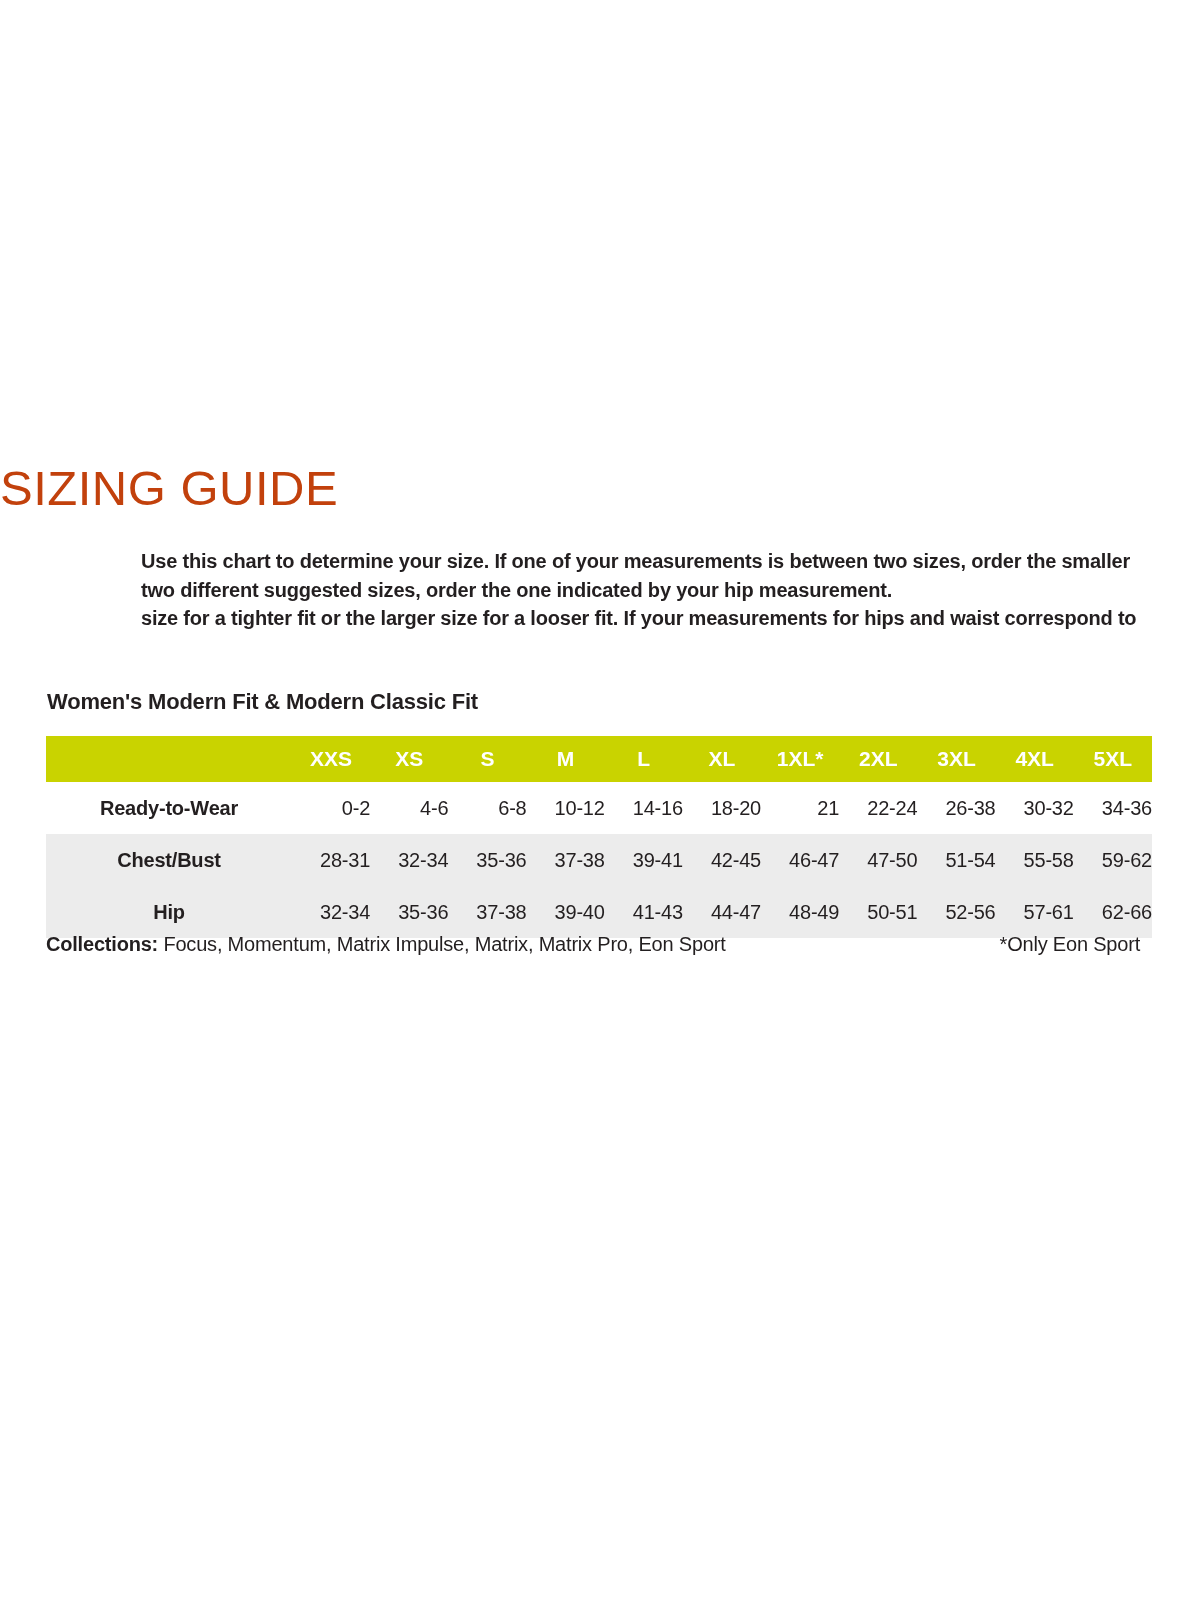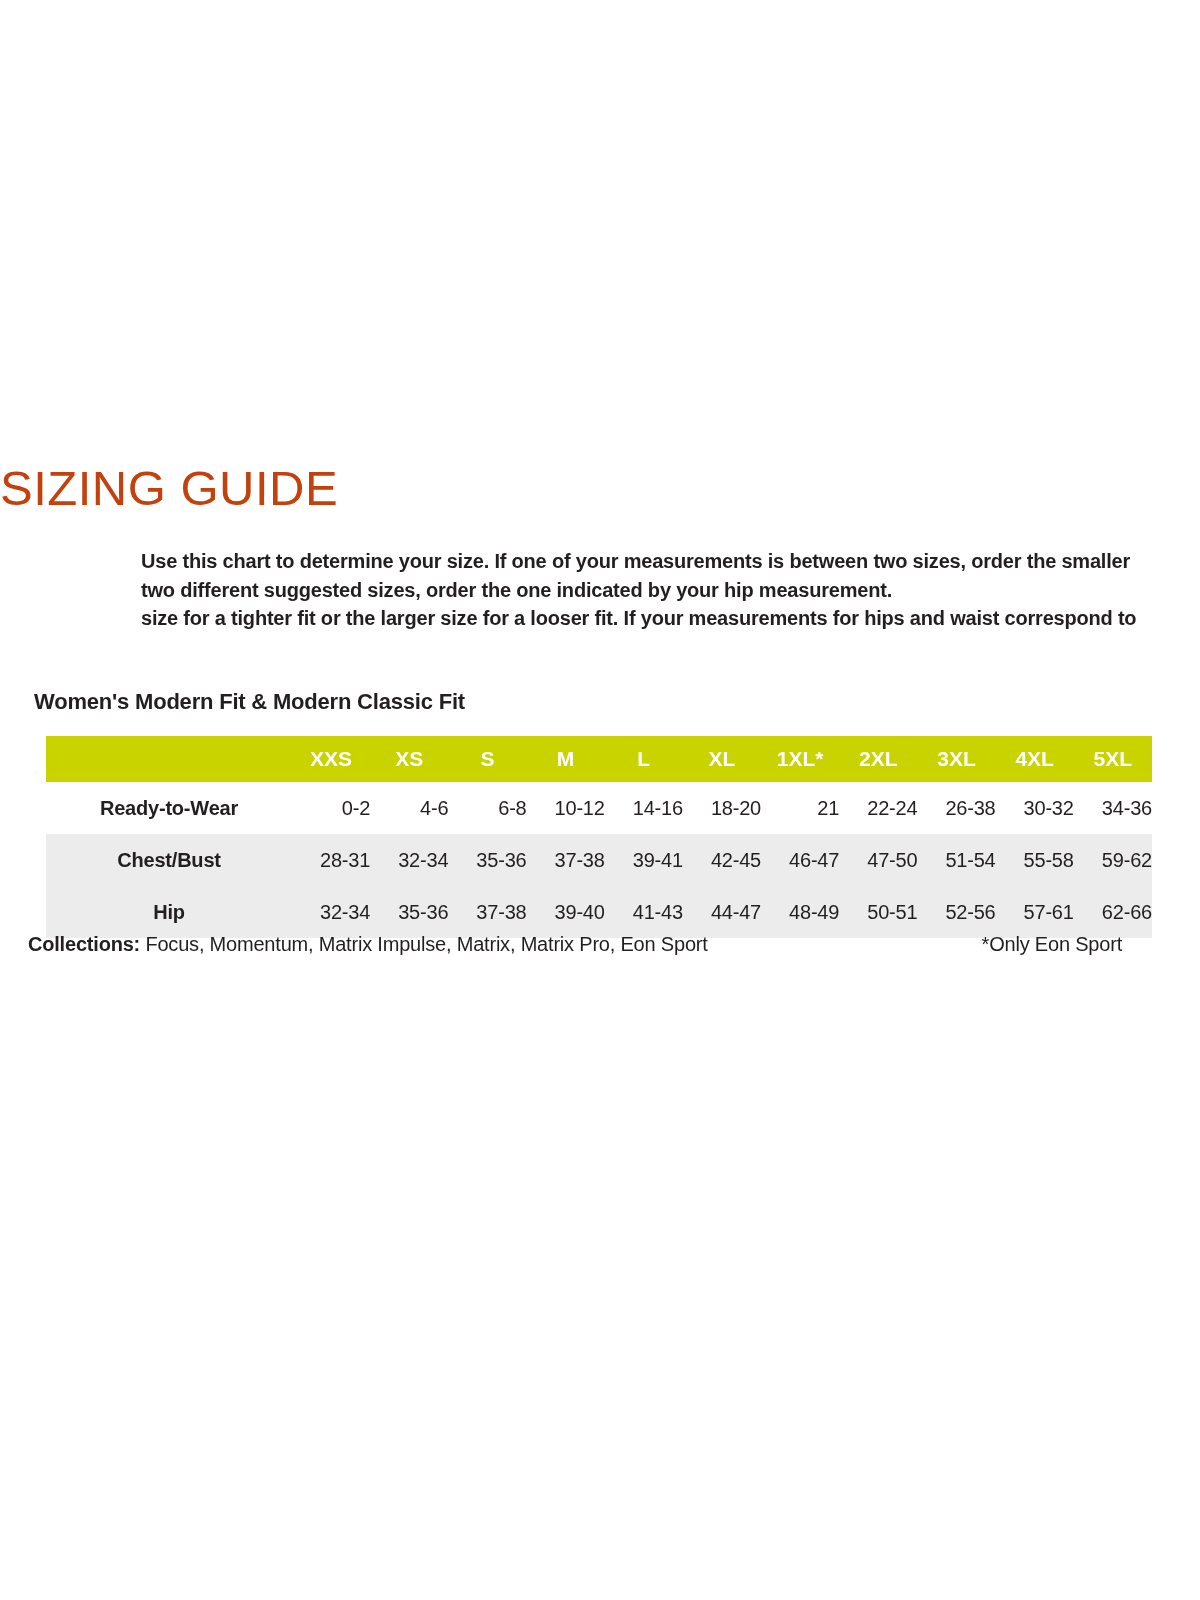--- a/index.html
+++ b/index.html
@@ -31,21 +31,21 @@
     left: 141px;
     font-size: 20px;
     line-height: 28.5px;
     letter-spacing: -0.2px;
     font-weight: 700;
   }
   .intro-line { white-space: nowrap; }
   .section-heading {
     position: absolute;
     top: 689px;
-    left: 34px;
+    left: 47px;
     font-size: 22px;
     font-weight: 700;
     letter-spacing: -0.2px;
   }
   .size-table {
     position: absolute;
     top: 736px;
     left: 46px;
     width: 1106px;
     border-collapse: collapse;
@@ -73,21 +73,21 @@
   .size-table tbody td {
     font-size: 20px;
     font-weight: 400;
     text-align: right;
     vertical-align: middle;
     letter-spacing: -0.2px;
   }
   .table-footer {
     position: absolute;
     top: 933px;
-    left: 28px;
+    left: 46px;
     width: 1094px;
     display: flex;
     justify-content: space-between;
     align-items: baseline;
     font-size: 20px;
     letter-spacing: -0.2px;
   }
   .collections-label { font-weight: 700; }
 </style>
 </head>

